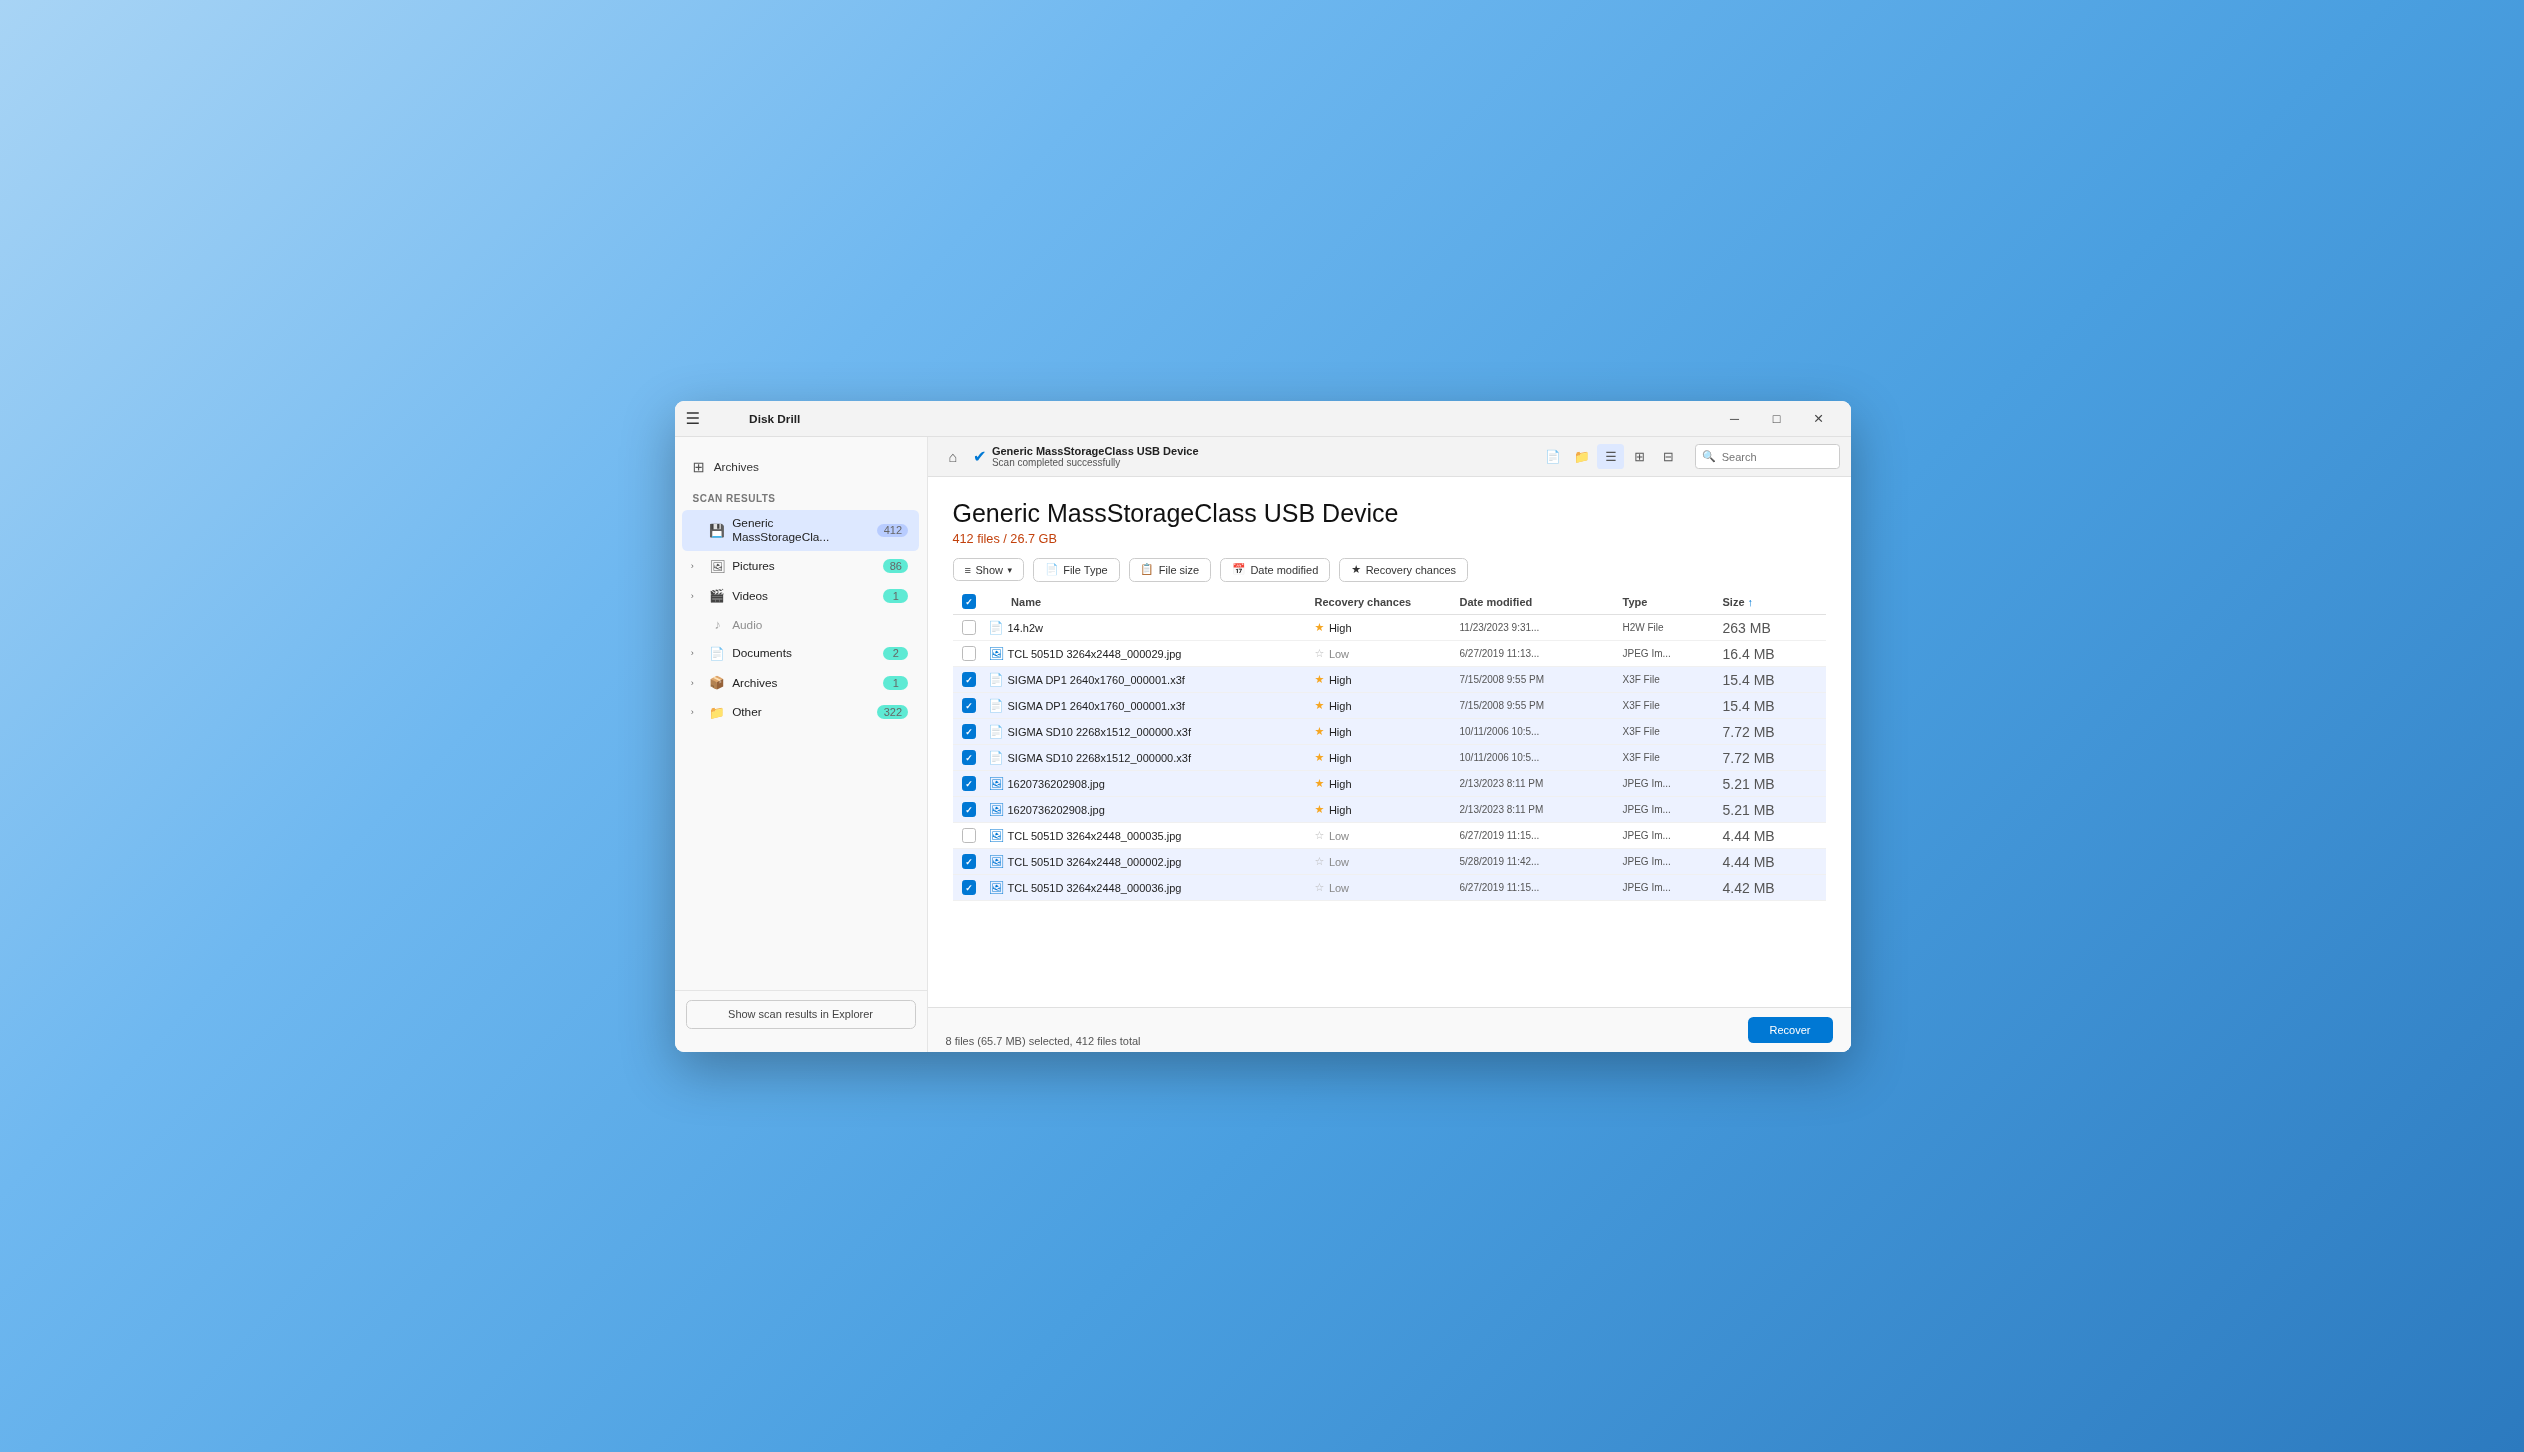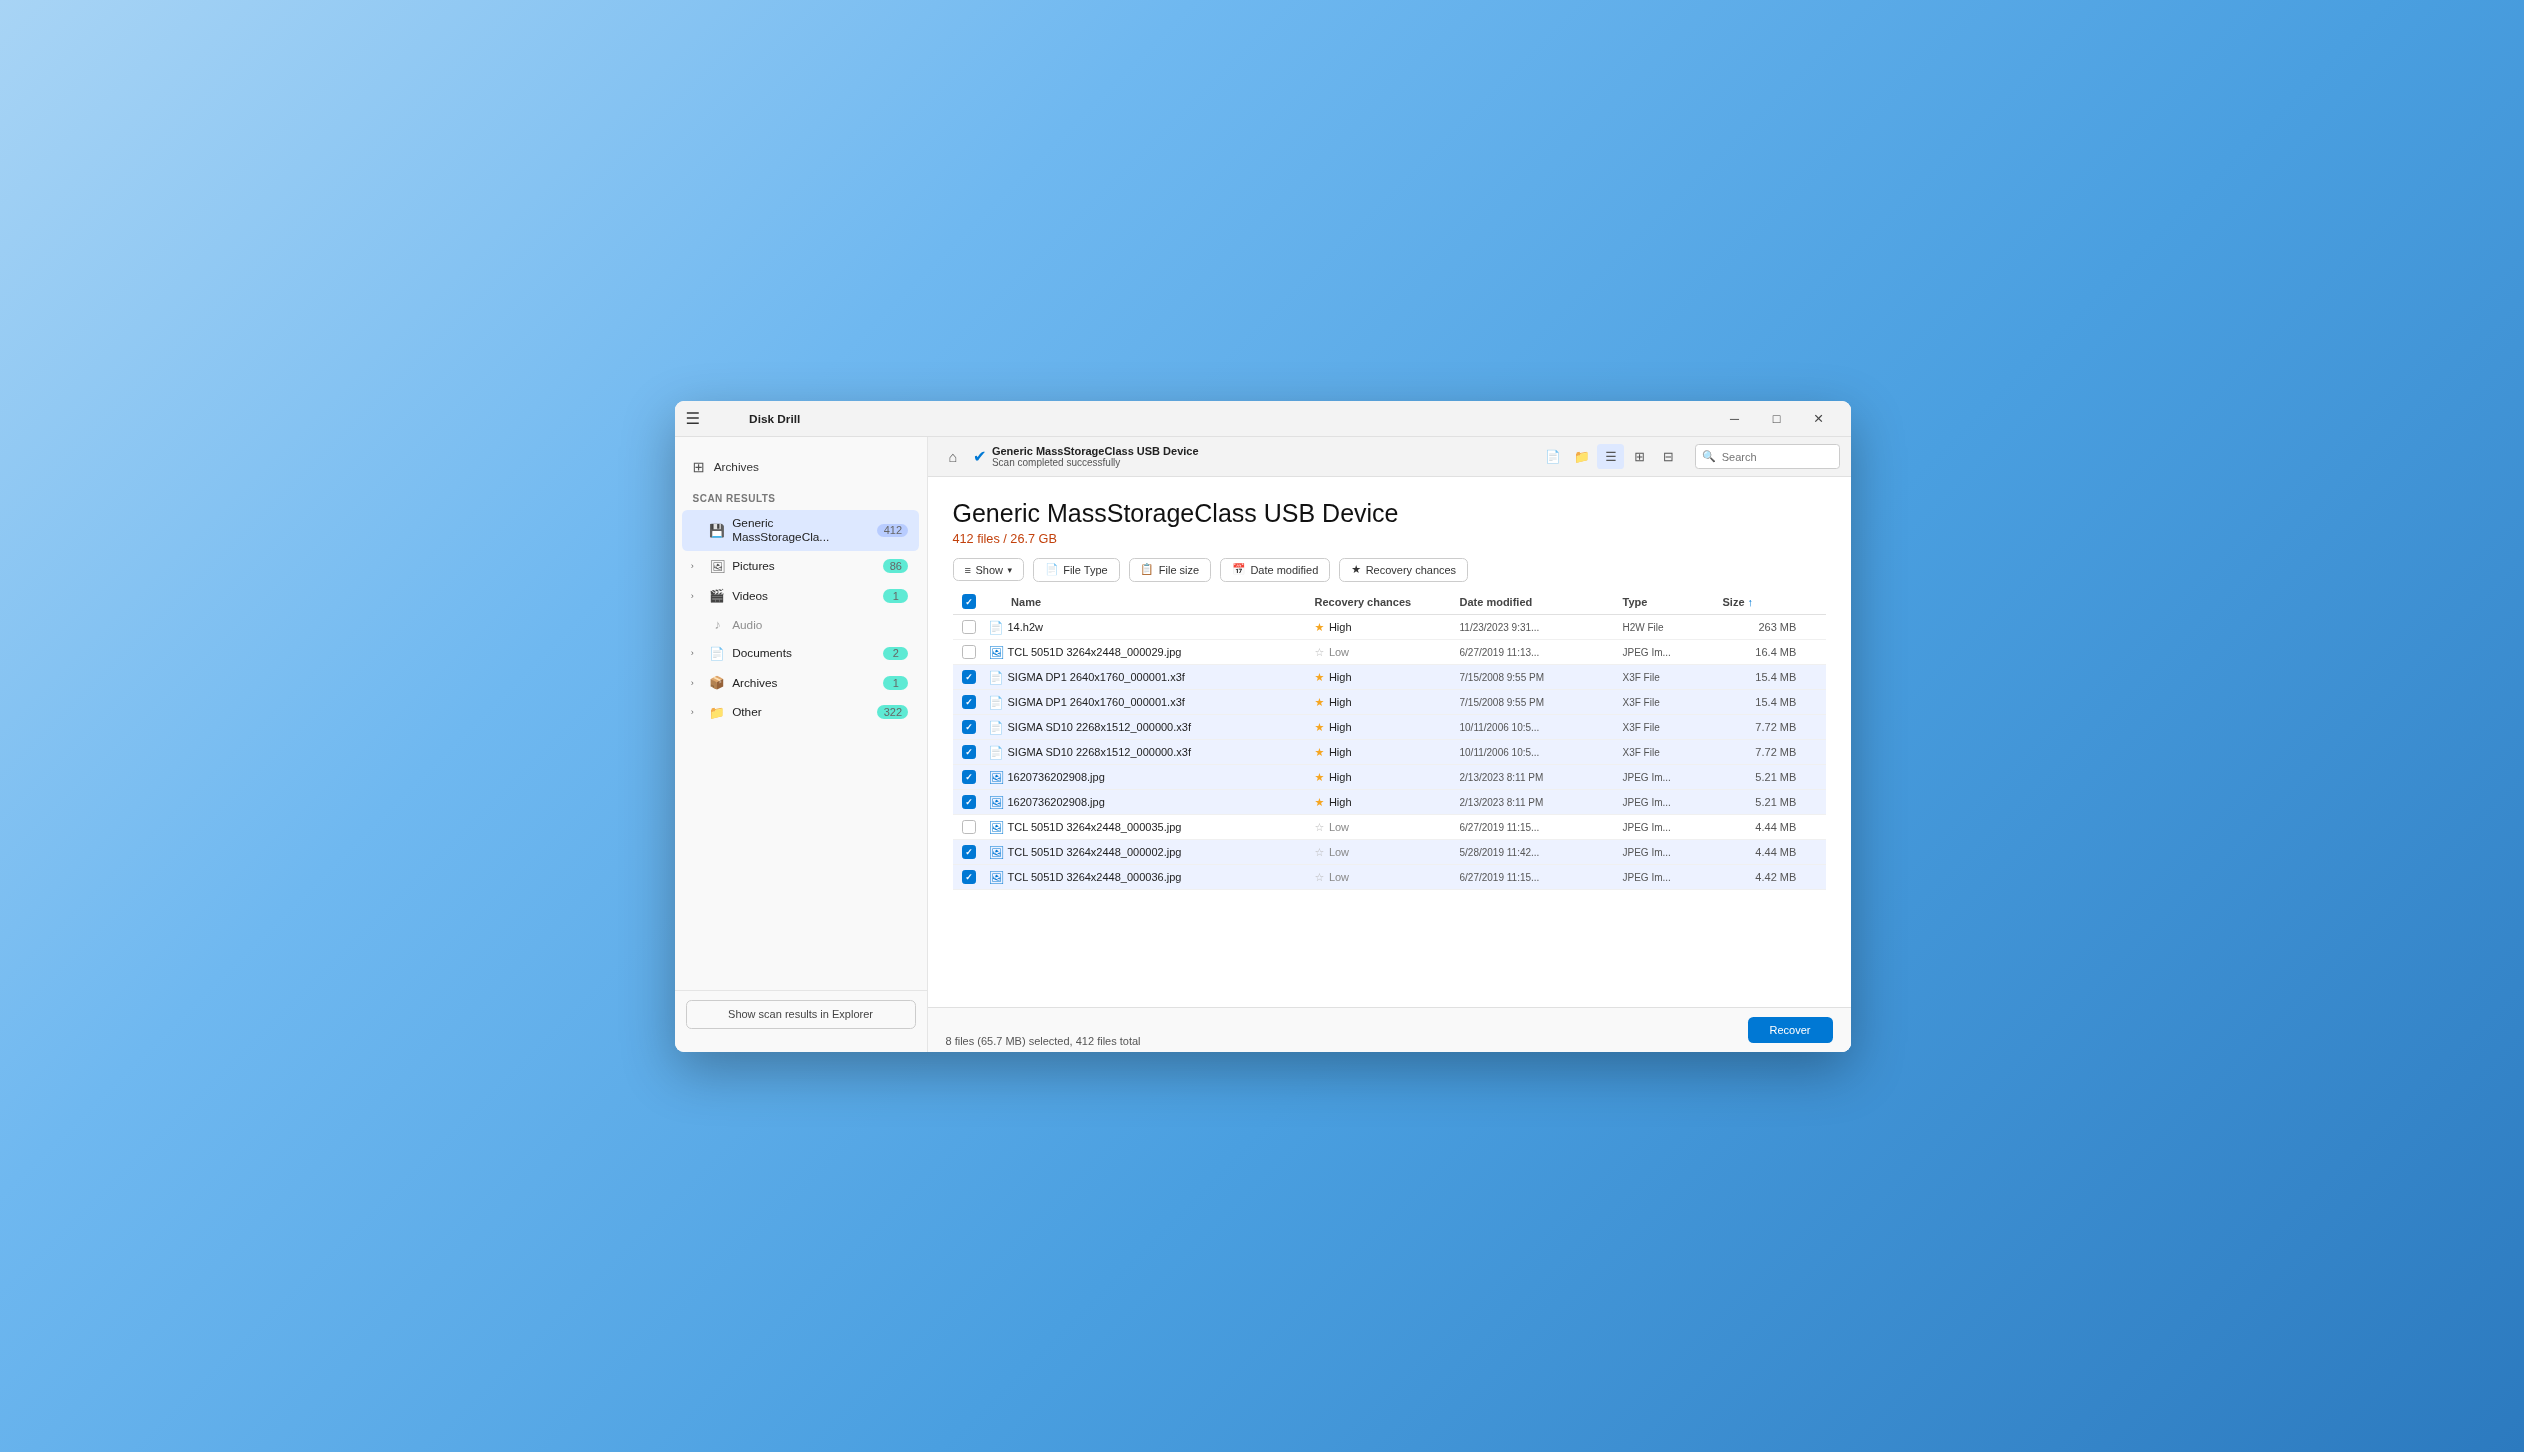--- a/index.html
+++ b/index.html
@@ -349,21 +349,21 @@
       align-items: center;
       gap: 4.5px;
       font-size: 11px;
     }
     .star-filled { color: #f5a623; }
     .star-empty { color: #bbb; }
     .recovery.high { color: #222; }
     .recovery.low { color: #888; }
     .date-modified { font-size: 10px; color: #555; }
     .file-type { font-size: 10px; color: #555; }
-    .file-size { font-size: 11px; color: #555; text-align: right; padding-right: 7.2px; }
+    .file-size { font-size: 14px; color: #555; text-align: left; padding-right: 7.2px; }
 
     
     .statusbar {
       height: 45px;
       background: #f9f9f9;
       border-top: 0.9px solid #e0e0e0;
       display: flex;
       align-items: center;
       padding: 0 18px;
       flex-shrink: 0;

